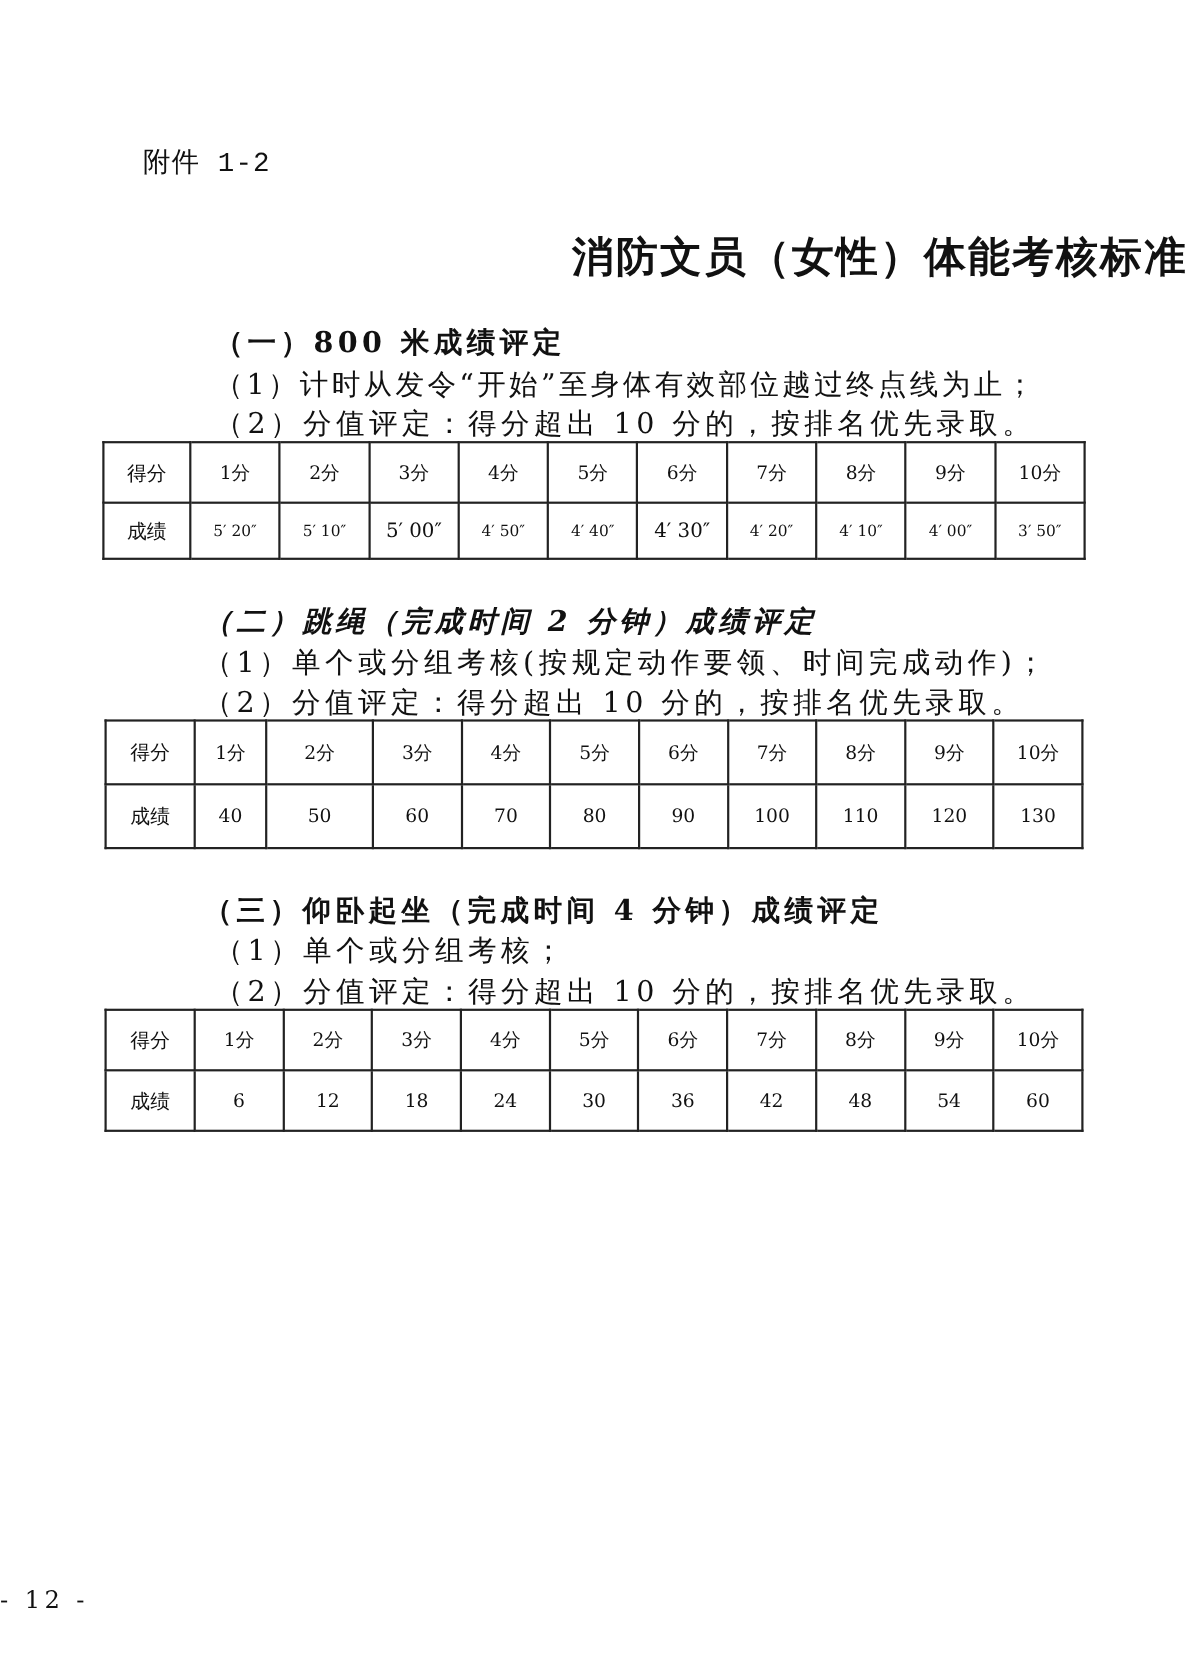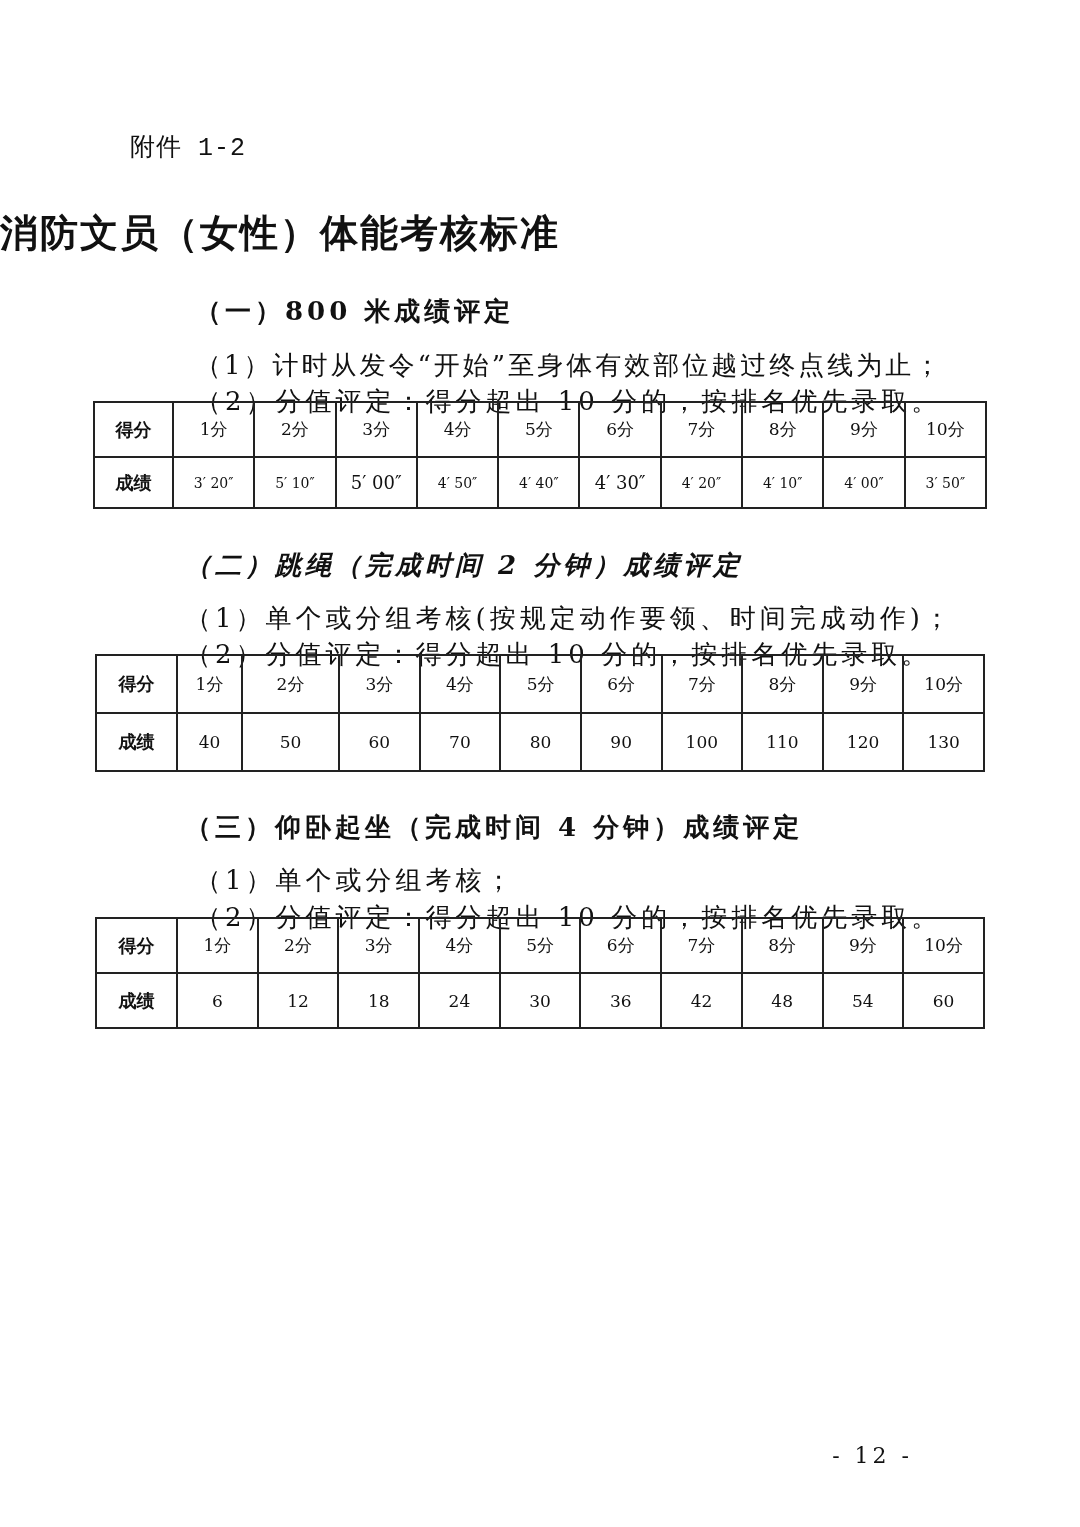--- a/index.html
+++ b/index.html
@@ -1,25 +1,25 @@
 <!DOCTYPE html>
 <html><head>
 <meta charset="utf-8">
 <style>
   html,body{margin:0;padding:0;background:#fff;}
   body{width:1080px;height:1527px;position:relative;overflow:hidden;color:#111;font-family:"DejaVu Serif",serif;}
   .abs{position:absolute;white-space:nowrap;}
   .annex{left:130px;top:130px;font-family:Liberation Mono, monospace;font-size:25px;letter-spacing:1px;}
-  .title{left:0;width:1080px;text-align:left;top:208px;font-size:38px;font-weight:bold;letter-spacing:2px;}
+  .title{left:0;width:1080px;text-align:right;top:208px;font-size:38px;font-weight:bold;letter-spacing:2px;}
   .sec{font-size:26px;font-weight:bold;letter-spacing:4px;text-align:right;}
-  .line{font-size:26px;letter-spacing:4px;margin-top:16px;}
+  .line{font-size:26px;letter-spacing:4px;}
   table{position:absolute;border-collapse:collapse;table-layout:fixed;}
   td{border:2px solid #222;text-align:center;font-size:17px;padding:0;}
-  td.lab{font-family:"DejaVu Sans",sans-serif;font-weight:bold;font-size:18px;}
-  .pnum{left:0;width:913px;text-align:right;top:1443px;font-size:22px;letter-spacing:4px;}
+  td.lab{font-family:"DejaVu Sans",sans-serif;font-weight:normal;font-size:18px;}
+  .pnum{left:0;width:913px;text-align:left;top:1443px;font-size:22px;letter-spacing:4px;}
 </style>
 </head>
 <body>
 
 <div class="abs annex">附件 1-2</div>
 <div class="abs title">消防文员（女性）体能考核标准</div>
 
 <div class="abs sec" style="left:195px;top:294px;">（一）800 米成绩评定</div>
 <div class="abs line" style="left:195px;top:332px;letter-spacing:3px;">（1）计时从发令“开始”至身体有效部位越过终点线为止；</div>
 <div class="abs line" style="left:195px;top:368px;">（2）分值评定：得分超出 10 分的，按排名优先录取。</div>
@@ -37,21 +37,21 @@
     <td>4分</td>
     <td>5分</td>
     <td>6分</td>
     <td>7分</td>
     <td>8分</td>
     <td>9分</td>
     <td>10分</td>
   </tr>
   <tr style="height:51px">
     <td class="lab">成绩</td>
-    <td style="font-size:14px">3′ 20″</td>
+    <td style="font-size:14px">5′ 20″</td>
     <td style="font-size:14px">5′ 10″</td>
     <td style="font-size:18px">5′ 00″</td>
     <td style="font-size:14px">4′ 50″</td>
     <td style="font-size:14px">4′ 40″</td>
     <td style="font-size:18px">4′ 30″</td>
     <td style="font-size:14px">4′ 20″</td>
     <td style="font-size:14px">4′ 10″</td>
     <td style="font-size:14px">4′ 00″</td>
     <td style="font-size:14px">3′ 50″</td>
   </tr>

